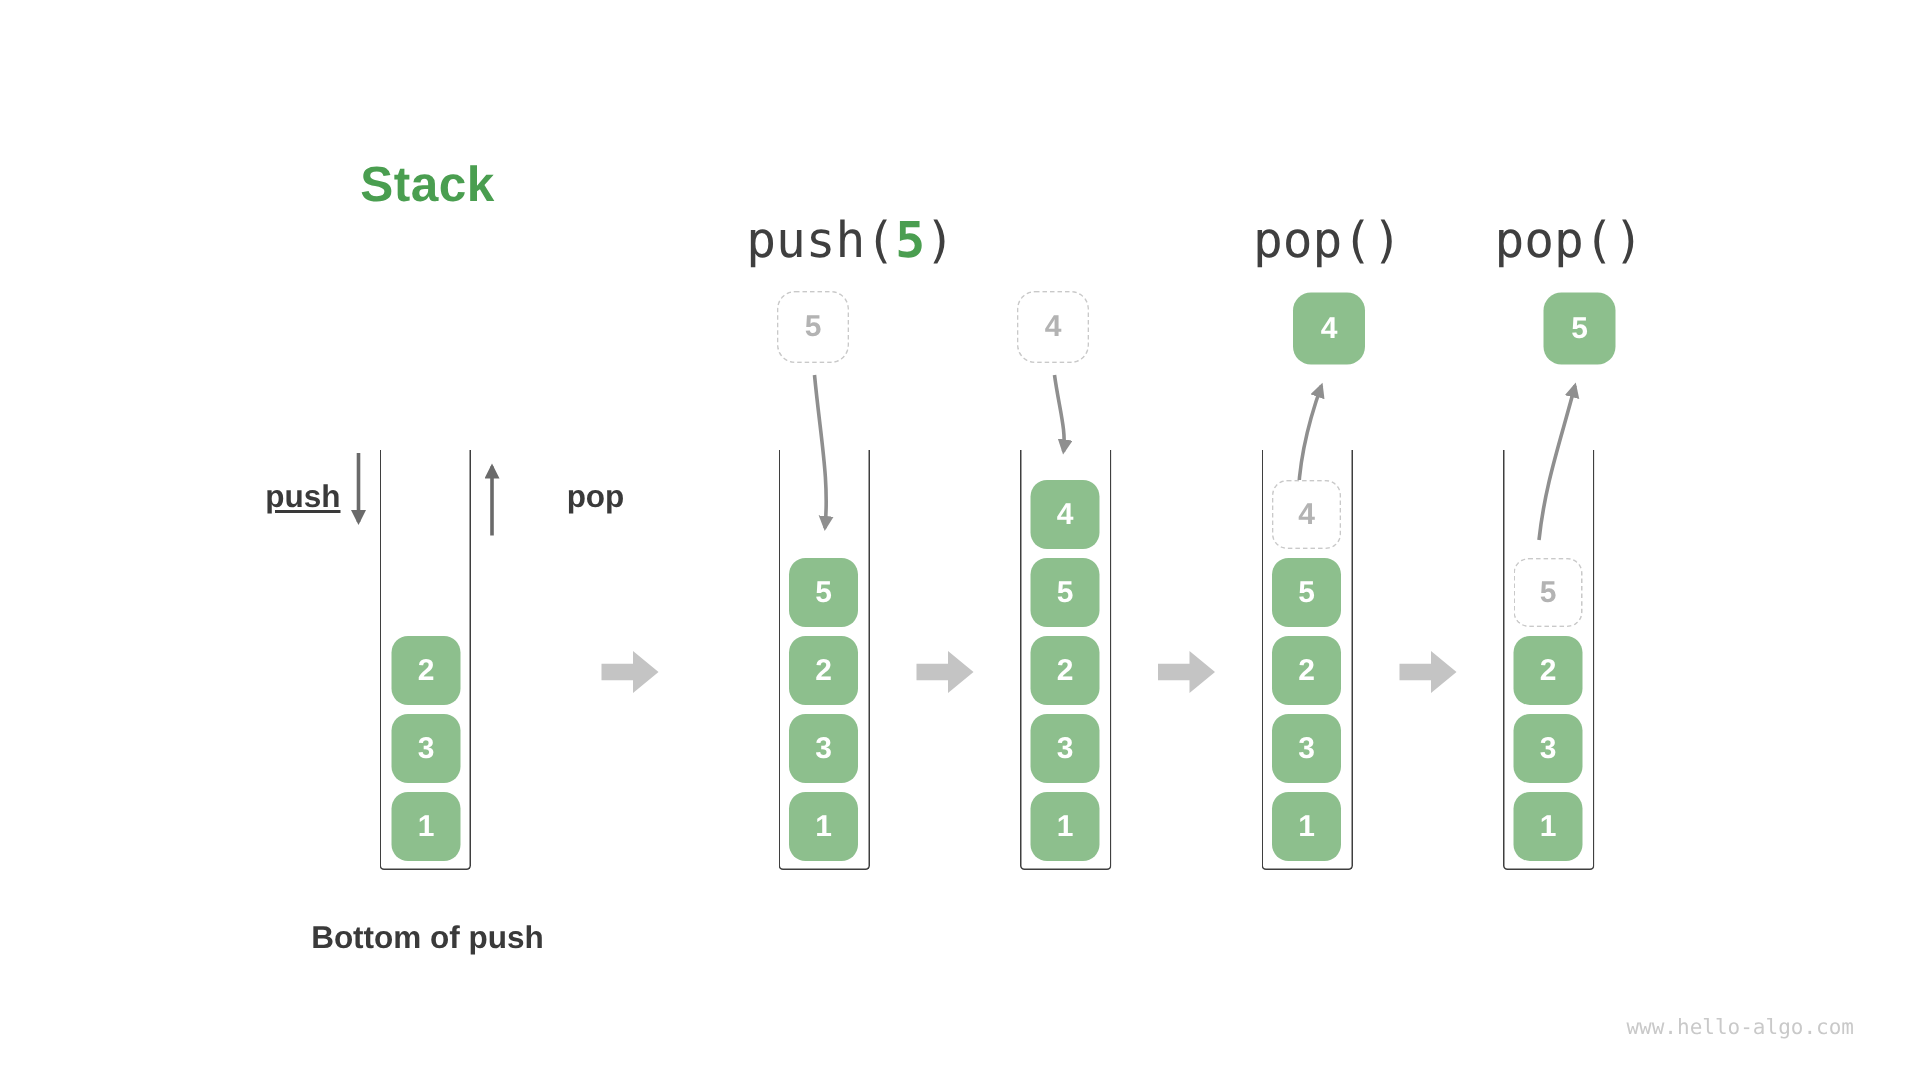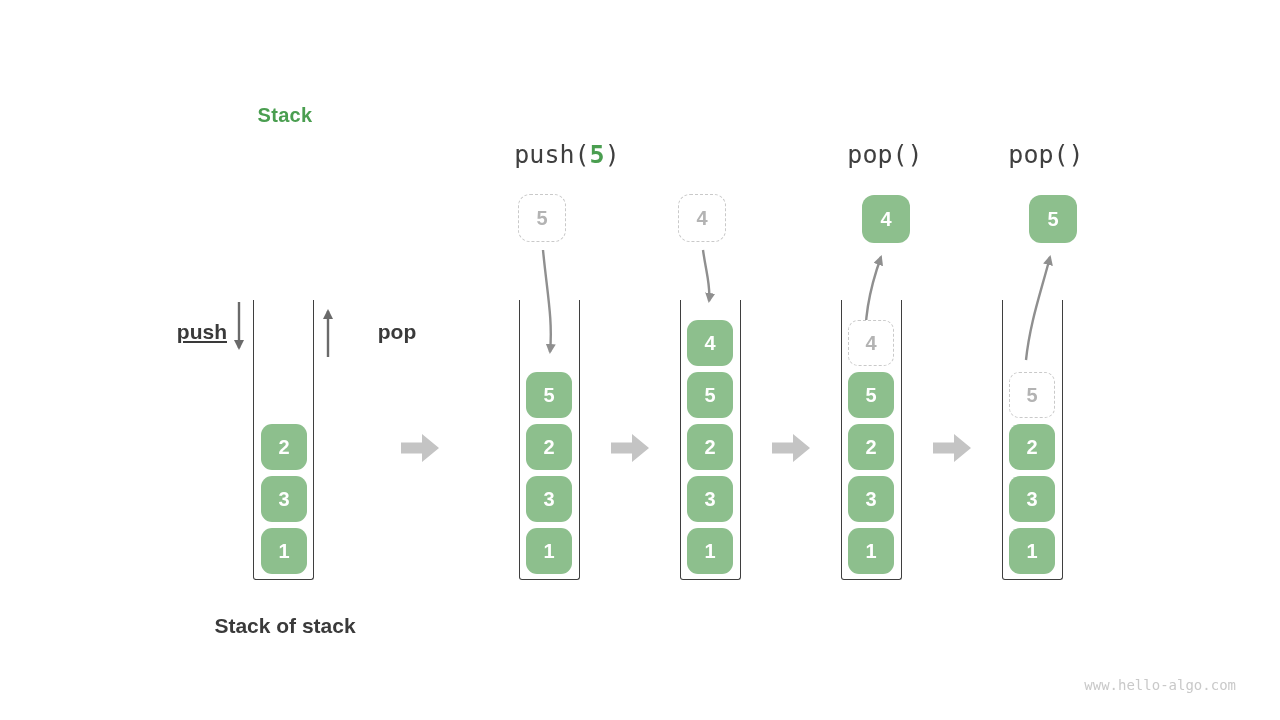--- a/index.html
+++ b/index.html
@@ -3,32 +3,32 @@
 <meta charset="utf-8">
 <style>
   html,body{margin:0;padding:0;background:#fff;}
   .canvas{
     position:relative;width:1280px;height:720px;background:#fff;overflow:hidden;
     font-family:"Liberation Sans",sans-serif;
   }
   .overlay{position:absolute;left:0;top:0;width:1280px;height:720px;pointer-events:none;}
   .title{
     position:absolute;top:104px;left:185px;width:200px;text-align:center;
-    font-size:20px;font-weight:bold;color:var(--title-green,#4a9e50);letter-spacing:.3px;
+    font-size:33px;font-weight:bold;color:var(--title-green,#4a9e50);letter-spacing:.3px;
   }
   .lbl{
     position:absolute;font-size:21px;font-weight:bold;color:var(--text-dark,#3a3a3a);
   }
   .lbl.top-lbl{top:245px;left:184px;width:200px;text-align:center;}
   .lbl.bottom-lbl{top:614px;left:185px;width:200px;text-align:center;}
   .lbl.push-lbl{top:320px;left:117px;width:110px;text-align:right;text-decoration:underline;}
   .lbl.pop-lbl{top:320px;left:342px;width:110px;text-align:center;}
   .op{
     position:absolute;top:140px;width:200px;text-align:center;
-    font-family:"DejaVu Sans Mono",monospace;font-size:25px;color:#3f3f3f;white-space:nowrap;
+    font-family:"DejaVu Sans Mono",monospace;font-size:33px;color:#3f3f3f;white-space:nowrap;
   }
   .op .arg{color:var(--title-green,#4a9e50);font-weight:bold;}
   .well{
     position:absolute;top:300px;width:61px;height:280px;box-sizing:border-box;
     border-left:1.5px solid var(--wall,#3f3f3f);
     border-right:1.5px solid var(--wall,#3f3f3f);
     border-bottom:1.5px solid var(--wall,#3f3f3f);
     border-radius:0 0 3px 3px;
   }
   .box{
@@ -72,21 +72,21 @@
 
     <polygon points="401,442.5 422,442.5 422,434 439,448 422,462 422,453.5 401,453.5" fill="#c4c4c4"></polygon>
     <polygon points="611,442.5 632,442.5 632,434 649,448 632,462 632,453.5 611,453.5" fill="#c4c4c4"></polygon>
     <polygon points="772,442.5 793,442.5 793,434 810,448 793,462 793,453.5 772,453.5" fill="#c4c4c4"></polygon>
     <polygon points="933,442.5 954,442.5 954,434 971,448 954,462 954,453.5 933,453.5" fill="#c4c4c4"></polygon>
   </svg>
 
   <div class="title">Stack</div>
   <div class="lbl push-lbl">push</div>
   <div class="lbl pop-lbl">pop</div>
-  <div class="lbl bottom-lbl">Stack of stack</div>
+  <div class="lbl bottom-lbl">Bottom of push</div>
 
   <div class="op" style="left:467px"><span>push(</span><span class="arg">5</span><span>)</span></div>
   <div class="op" style="left:785px"><span>pop()</span><span class="arg"></span><span></span></div>
   <div class="op" style="left:946px"><span>pop()</span><span class="arg"></span><span></span></div>
 
   <div class="well" style="left:253px"></div>
   <div class="well" style="left:519px"></div>
   <div class="well" style="left:680px"></div>
   <div class="well" style="left:841px"></div>
   <div class="well" style="left:1002px"></div>

